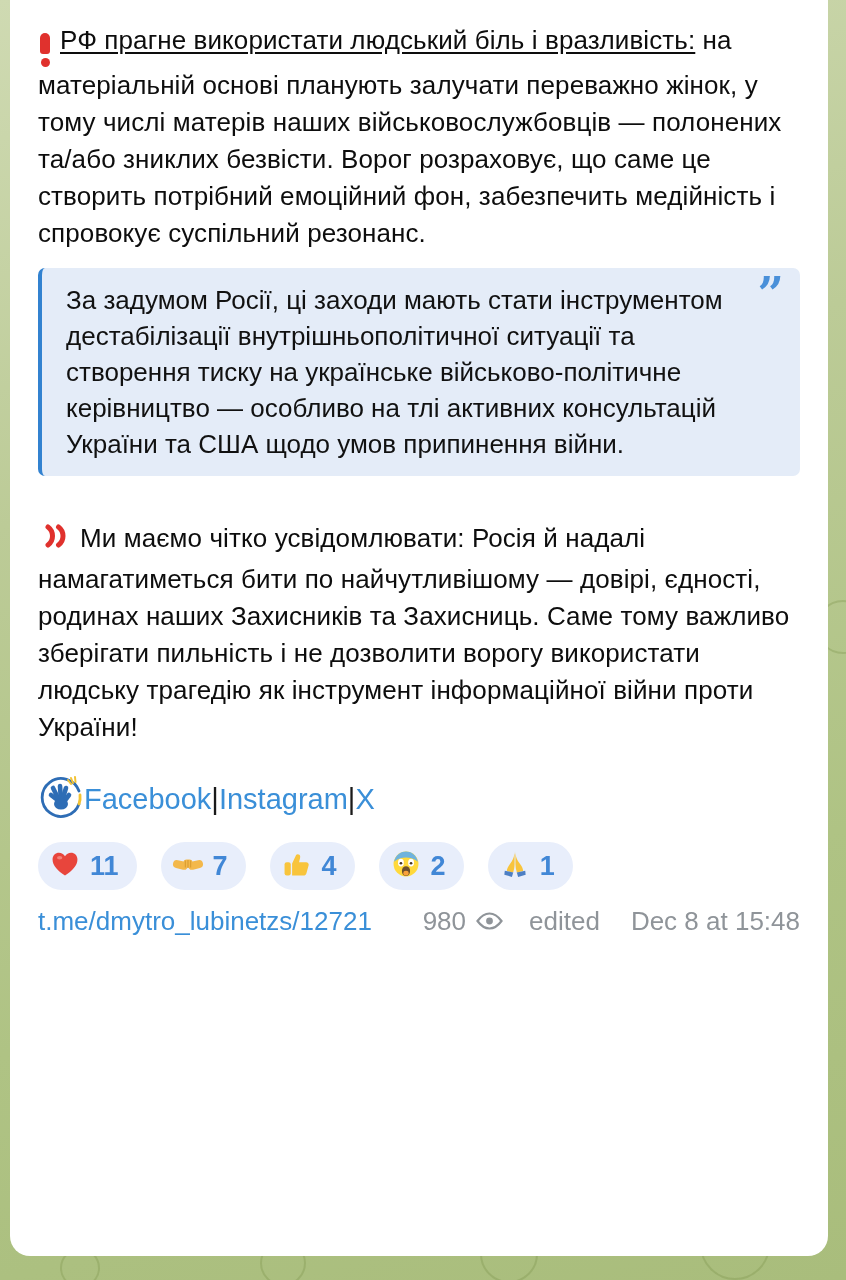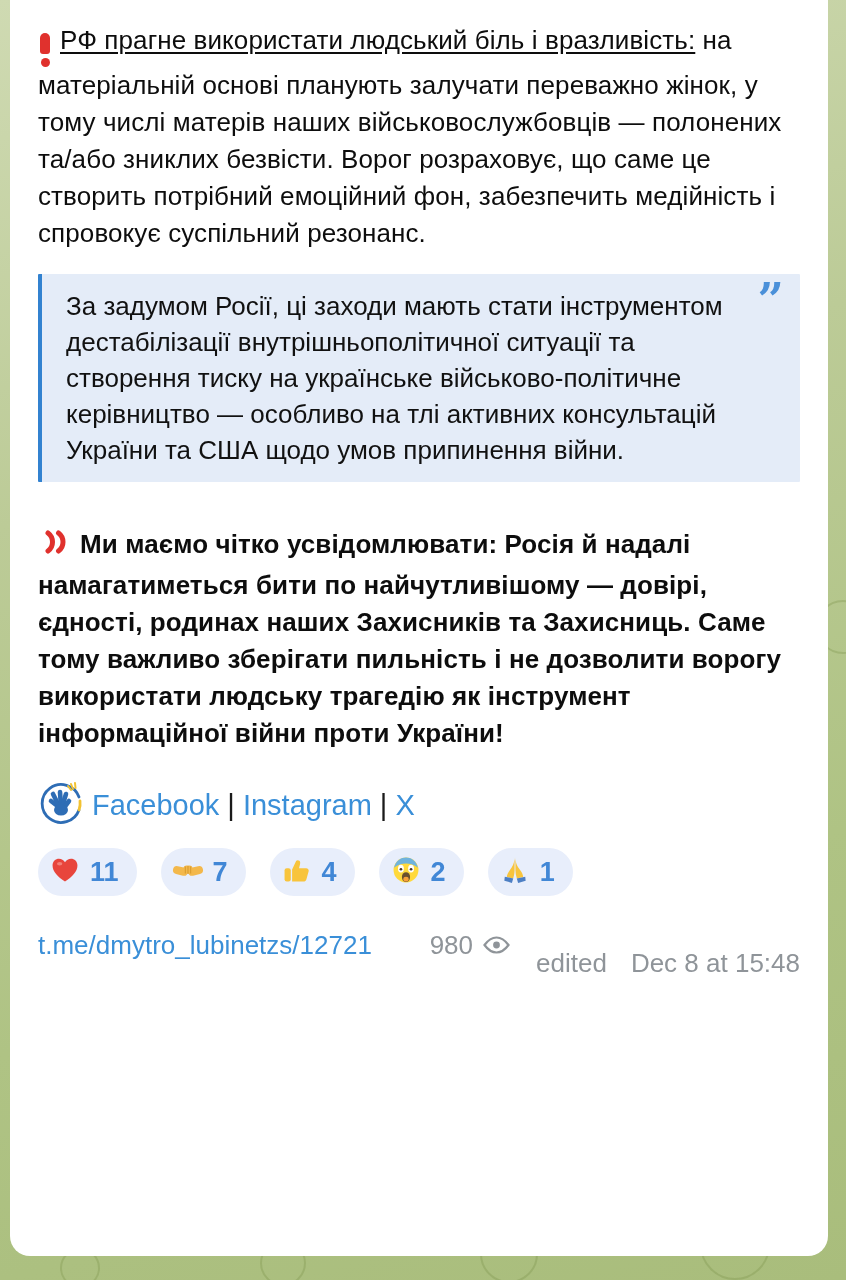--- a/index.html
+++ b/index.html
@@ -17,62 +17,62 @@
   .d5 { width:54px;height:54px; left:816px; top:600px; }
 
   .bubble {
     position:absolute; left:10px; top:0; width:818px; height:1256px;
     background:#ffffff; border-radius:0 0 20px 20px;
     padding:22px 28px 12px 28px;
     color:#0d0d0d;
   }
   .para { font-size:26px; line-height:37px; letter-spacing:.1px; }
   .p1 { margin-bottom:38px; }
-  .p2 { margin-bottom:22px; }
+  .p2 { margin-bottom:16px; }
   .underlined { text-decoration:underline; text-underline-offset:3px; }
 
   
   .excl-icon { display:inline-flex; flex-direction:column; align-items:center; gap:4px;
     vertical-align:-5px; margin:0 10px 0 2px; }
   .excl-bar { width:10px; height:21px; background:#e0312d; border-radius:5px 5px 3px 3px; }
   .excl-dot { width:9px; height:9px; background:#e0312d; border-radius:50%; }
 
   .quote-block {
-    position:relative; background:#e4ecf8; border-radius:1px;
+    position:relative; background:#e4ecf8; border-radius:7px;
     border-left:4px solid #3282d0;
     padding:14px 64px 14px 24px; margin-bottom:44px;
   }
   .quote-text { font-size:26px; line-height:36px; color:#111; }
   .quote-mark {
     position:absolute; top:6px; right:16px;
     font-size:46px; line-height:40px; font-weight:700; color:#4a90d9;
     font-family:"DejaVu Serif","Liberation Serif",serif;
   }
 
-  .p3 { font-weight:700; margin-bottom:28px; }
+  .p3 { font-weight:400; margin-bottom:28px; }
   .red-quotes-icon { display:inline-block; vertical-align:-4px; margin:0 10px 0 2px; }
 
-  .links-row { display:flex; align-items:center; gap:8px; margin-bottom:18px; }
+  .links-row { display:flex; align-items:center; gap:0; margin-bottom:18px; }
   .org-logo { display:inline-block; }
   .social-link { font-size:29px; color:#3a8fd8; cursor:pointer; }
   .link-sep { font-size:29px; color:#1a1a1a; }
 
   .reactions { display:flex; gap:24px; margin-bottom:16px; }
   .reaction-pill {
     display:flex; align-items:center; gap:9px;
     background:#e8eefb; border-radius:24px; height:48px; padding:0 18px 0 11px;
     cursor:pointer;
   }
   .reaction-count { font-size:27px; font-weight:600; color:#4187d6; }
 
   .footer { display:flex; align-items:center; font-size:26px; }
   .post-link { color:#3a8fd8; cursor:pointer; }
   .meta { color:#8f9499; }
   .views-group { display:flex; align-items:flex-start; gap:10px; margin-left:auto; }
-  .edited-group { display:flex; align-items:center; gap:24px; margin-left:26px;margin-top:36px; }
+  .edited-group { display:flex; align-items:center; gap:31px; margin-left:26px; }
 </style>
 </head>
 <body>
 
 <div class="doodle d1"></div>
 <div class="doodle d2"></div>
 <div class="doodle d3"></div>
 <div class="doodle d4"></div>
 <div class="doodle d5"></div>
 

